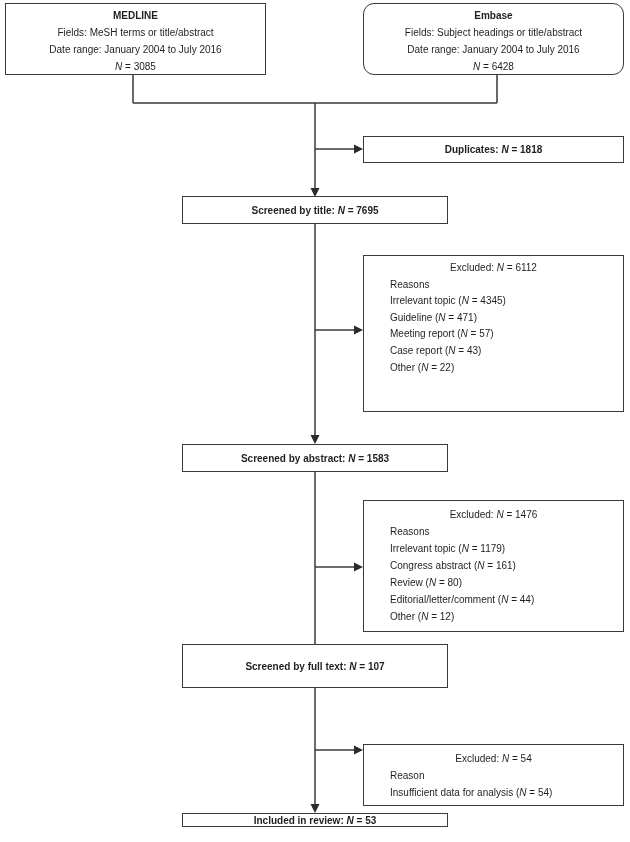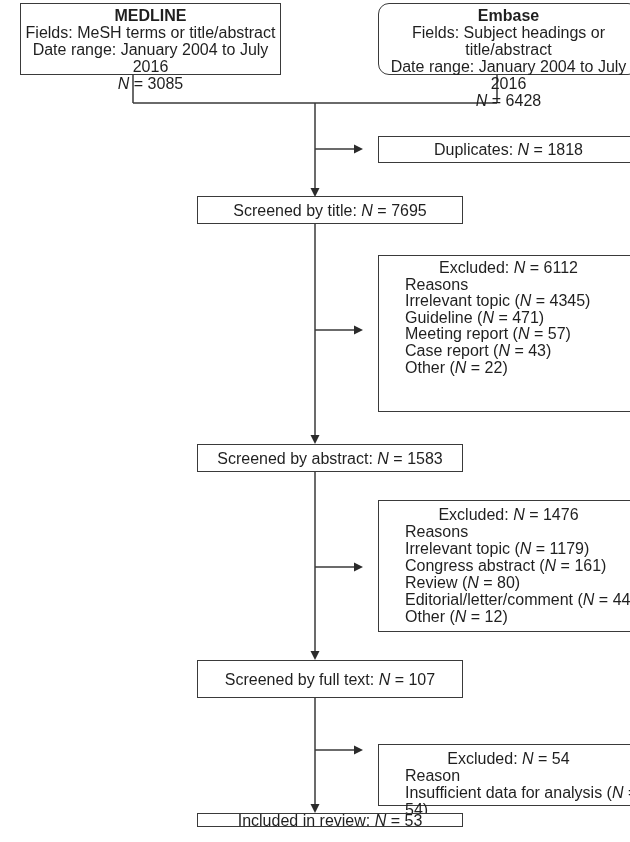--- a/index.html
+++ b/index.html
@@ -14,29 +14,29 @@
     background: #ffffff;
     font-family: "Liberation Sans", sans-serif;
     color: #1f1f1f;
     overflow: hidden;
   }
   .box {
     position: absolute;
     box-sizing: border-box;
     border: 1.5px solid #3a3a3a;
     background: #ffffff;
-    font-size: 16px;
+    font-size: 10px;
     line-height: 17px;
-    margin-left: 15px;
   }
   .center-flex {
     display: flex;
     align-items: center;
     justify-content: center;
     text-align: right;
+    font-weight: bold;
   }
   .top-box {
     text-align: center;
     padding-top: 3px;
   }
   .top-box .box-title {
     font-weight: bold;
   }
   .excl-heading {
     text-align: center;
@@ -62,21 +62,21 @@
     stroke: none;
   }
   
   #medline-box   { left: 5px;   top: 3px;   width: 261px; height: 72px; }
   #embase-box    { left: 363px; top: 3px;   width: 261px; height: 72px; border-radius: 11px; }
   #duplicates-box{ left: 363px; top: 136px; width: 261px; height: 27px; }
   #screened-title-box    { left: 182px; top: 196px; width: 266px; height: 28px; }
   #excluded-title-box    { left: 363px; top: 255px; width: 261px; height: 157px; padding-top: 4px; line-height: 16.6px; }
   #screened-abstract-box { left: 182px; top: 444px; width: 266px; height: 28px; }
   #excluded-abstract-box { left: 363px; top: 500px; width: 261px; height: 132px; padding-top: 5px; }
-  #screened-fulltext-box { left: 182px; top: 660px; width: 266px; height: 38px; }
+  #screened-fulltext-box { left: 182px; top: 644px; width: 266px; height: 44px; }
   #excluded-fulltext-box { left: 363px; top: 744px; width: 261px; height: 62px; padding-top: 5px; }
   #included-box  { left: 182px; top: 813px; width: 266px; height: 14px; }
 </style>
 </head>
 <body>
 
 <div id="canvas">
 
   <svg id="connector-layer" viewBox="0 0 630 842" xmlns="http://www.w3.org/2000/svg">
     <path d="M133 75 V103 M497 75 V103 M133 103 H497"></path>

